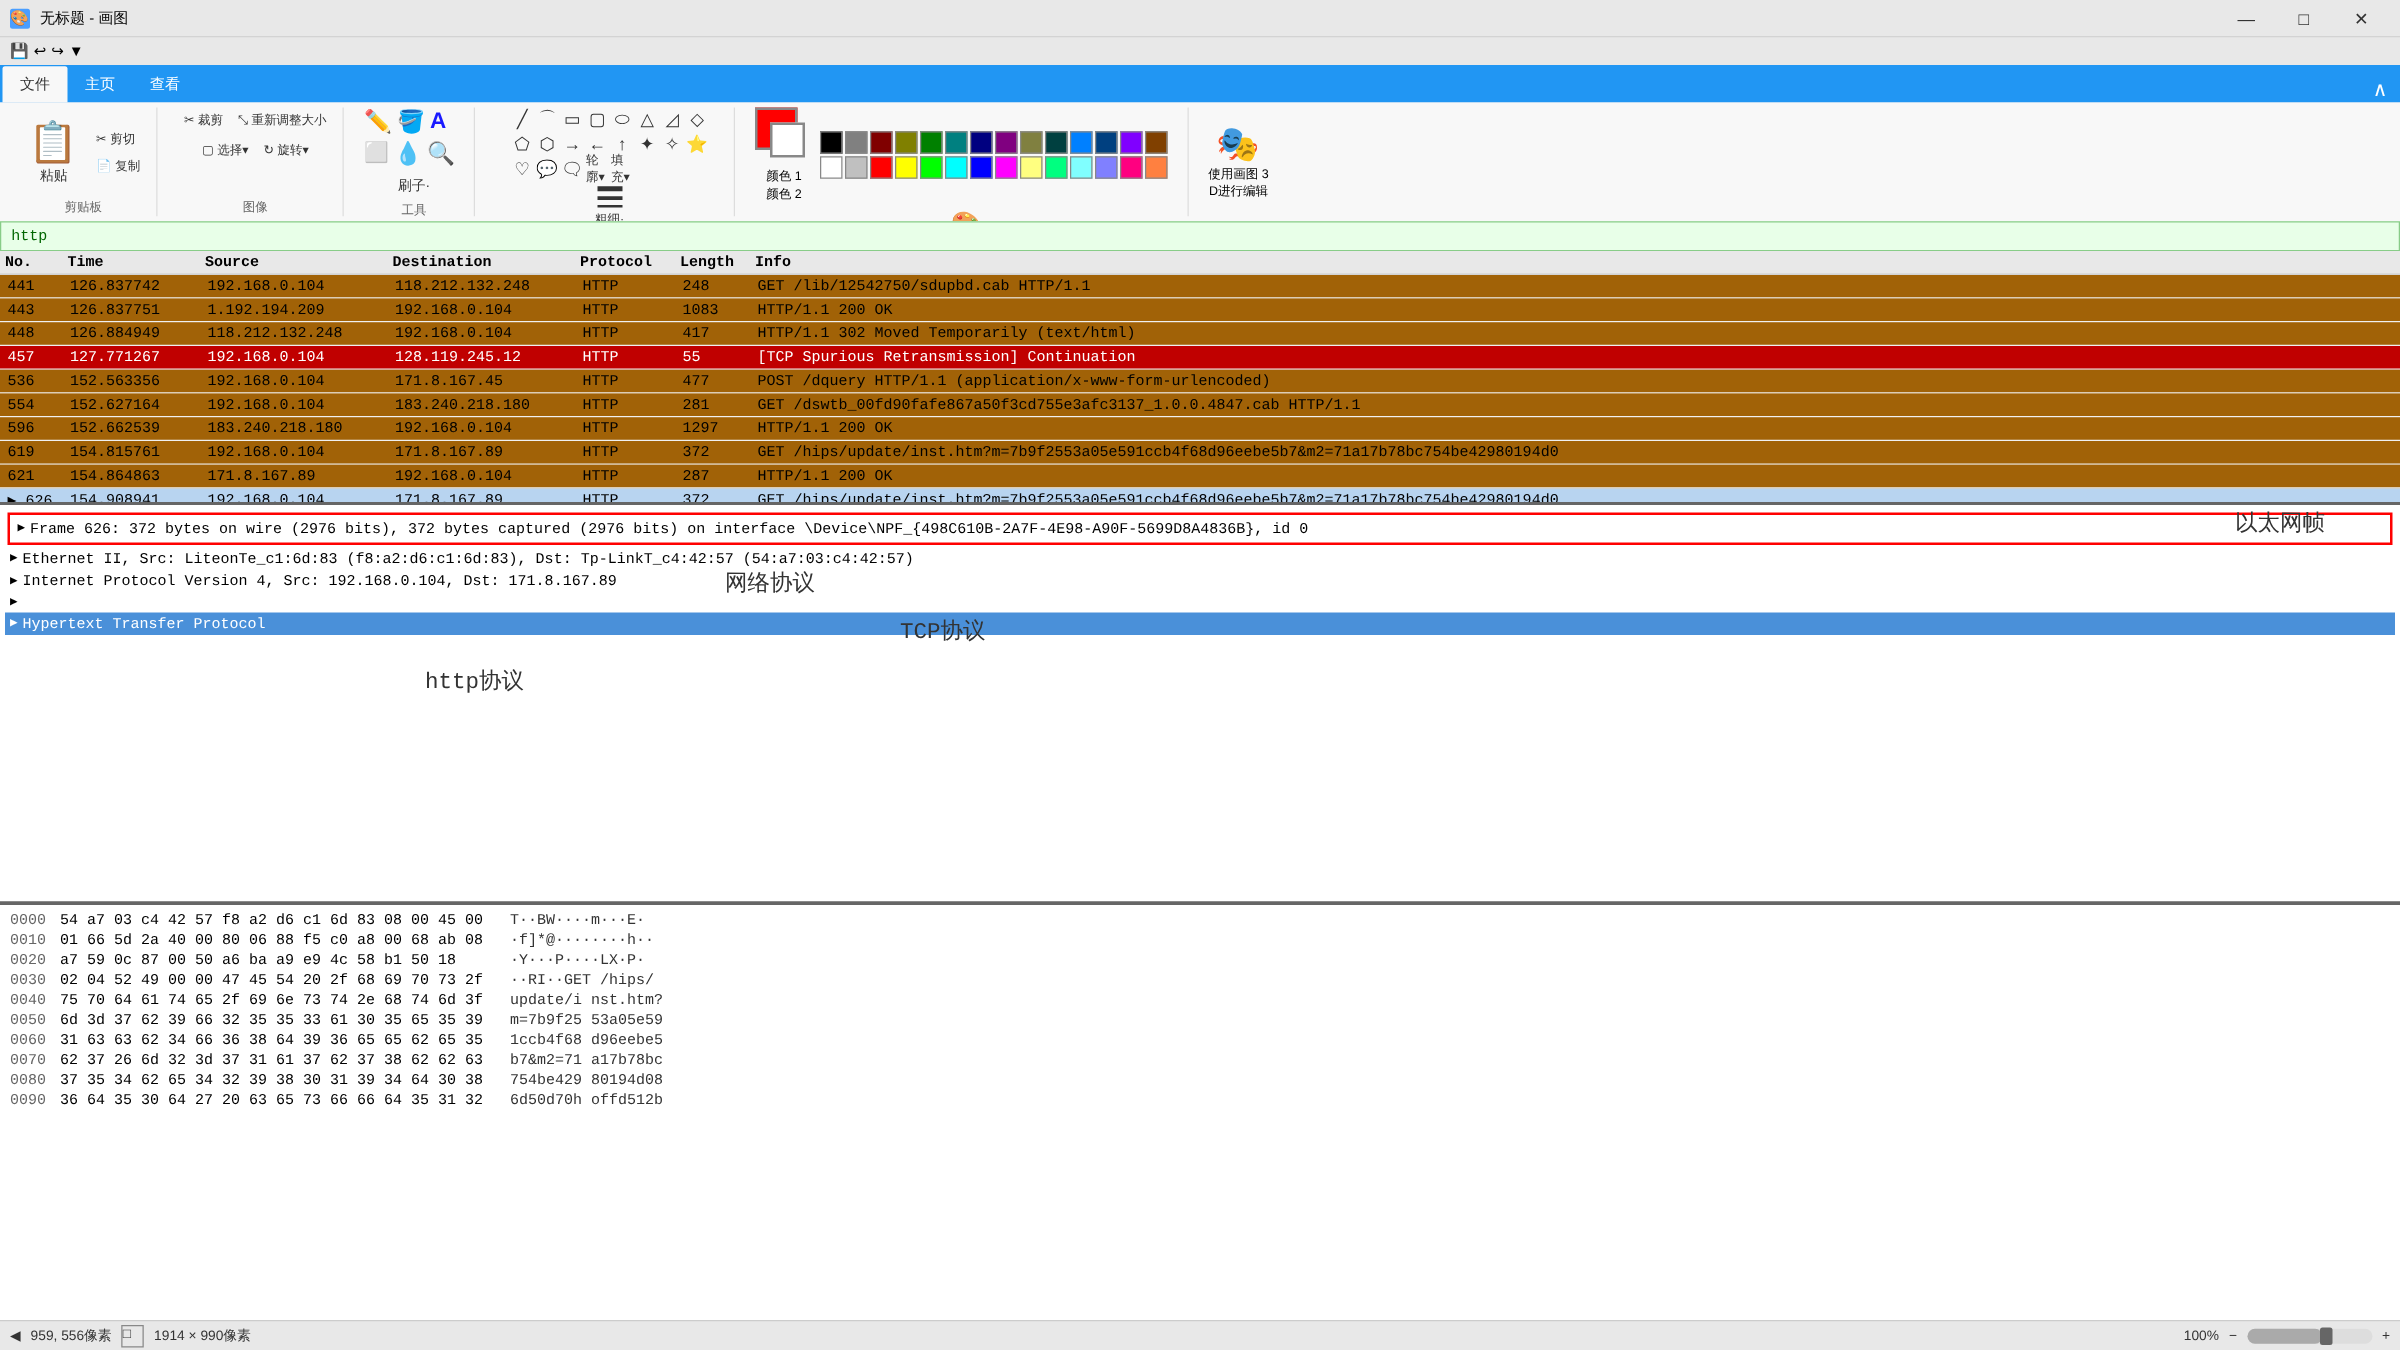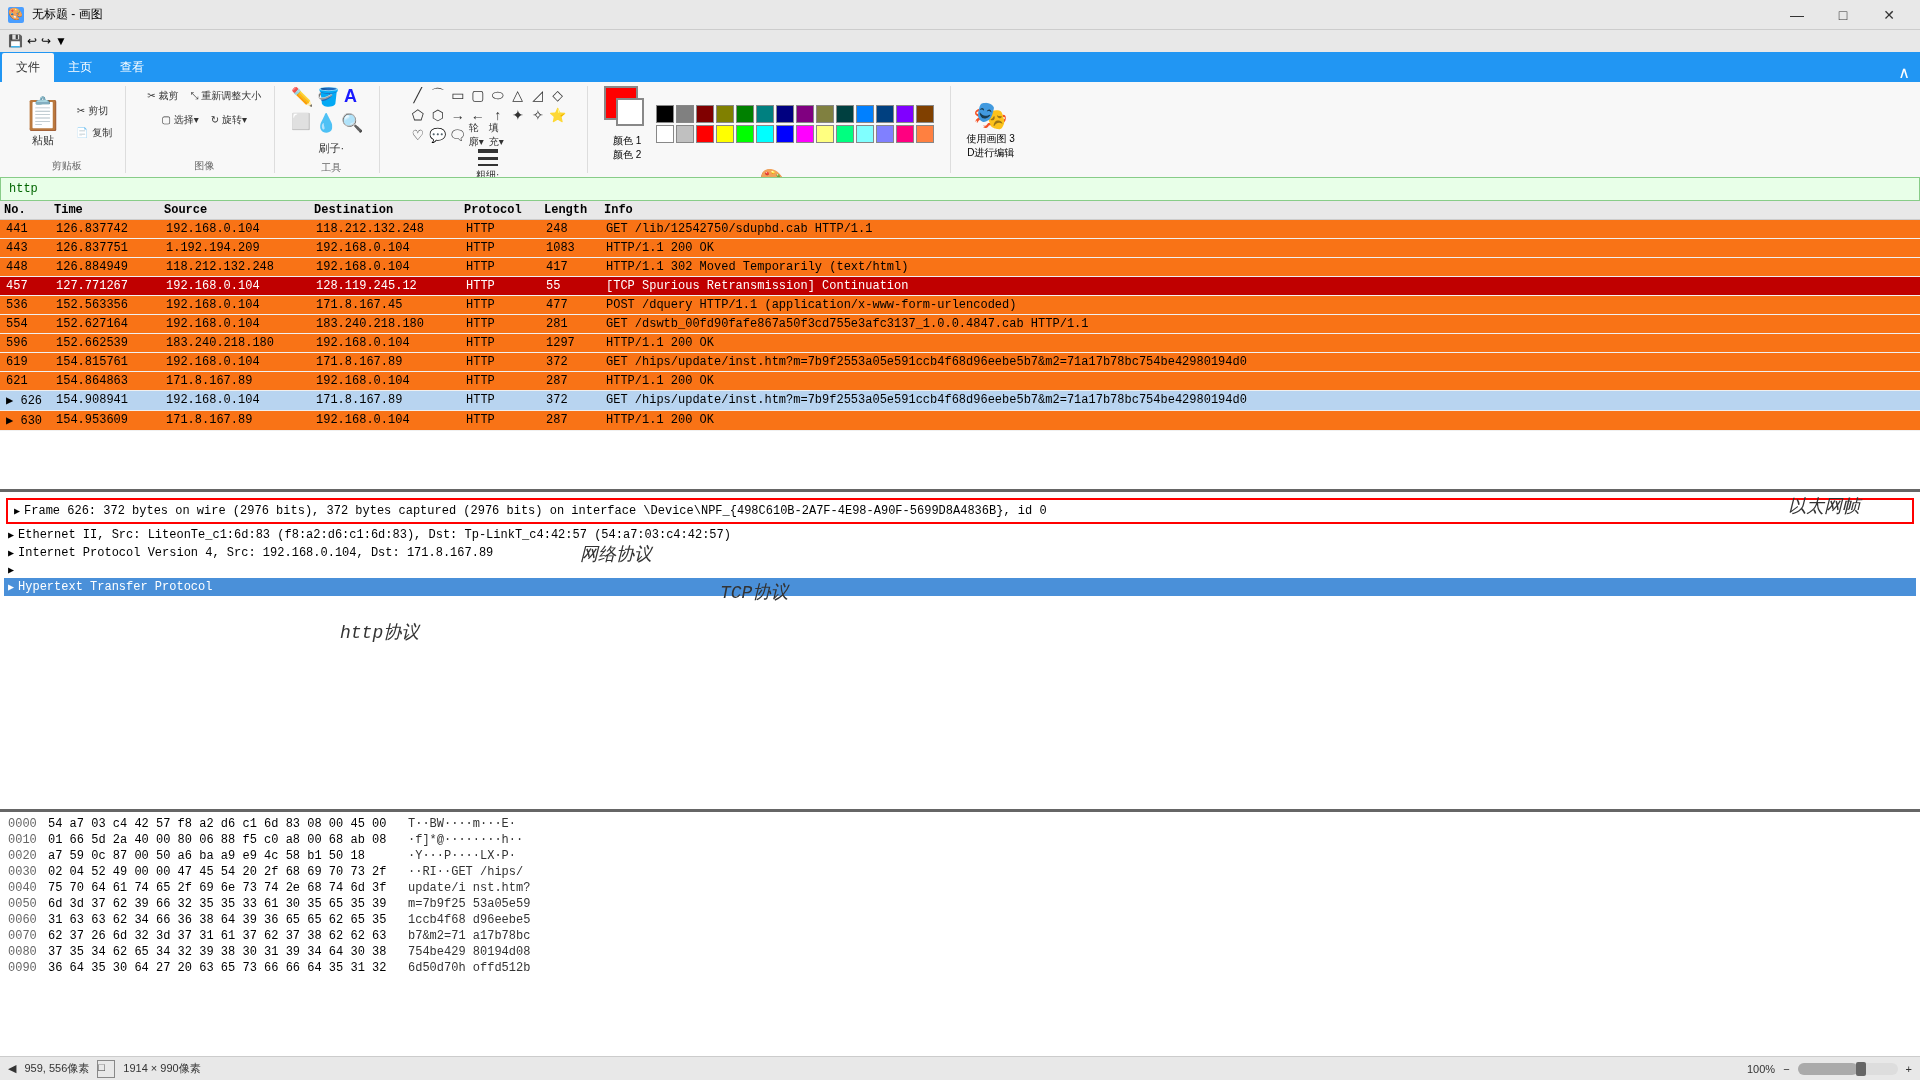--- a/index.html
+++ b/index.html
@@ -111,41 +111,41 @@
       align-items: center;
     }
 
     
     .packet-list {
       background: white;
       overflow-y: auto;
       font-family: 'Courier New', monospace;
       font-size: 12px;
       flex: none;
-      height: 288px;
+      height: 200px;
     }
     .packet-header {
       display: grid;
       grid-template-columns: 50px 110px 150px 150px 80px 60px 1fr;
       background: #e8e8e8;
       border-bottom: 1px solid #ccc;
       padding: 2px 4px;
       font-weight: bold;
       font-size: 12px;
       position: sticky;
       top: 0;
     }
     .packet-row {
       display: grid;
       grid-template-columns: 50px 110px 150px 150px 80px 60px 1fr;
       padding: 2px 4px;
       border-bottom: 1px solid #f0f0f0;
       cursor: pointer;
     }
-    .packet-row.green { background: #f97316; }
+    .packet-row.green { background: #a16207; }
     .packet-col { padding: 0 2px; overflow: hidden; text-overflow: ellipsis; white-space: nowrap; }
 
     
     .packet-detail {
       background: white;
       font-family: 'Courier New', monospace;
       font-size: 12px;
       border-top: 3px solid #666;
       padding: 4px;
       flex: none;
@@ -206,21 +206,20 @@
     
     .relative-container { position: relative; }
 
     .annotation-box {
       position: absolute;
       font-size: 16px;
       font-family: 'Courier New', monospace;
       color: #333;
       white-space: nowrap;
       pointer-events: none;
-      font-style: italic;
     }
   </style>
 </head>
 <body>
 
 <div style="width:1920px; height:1080px; background:#f0f0f0; position:relative; overflow:hidden;">
 
   <div class="title-bar">
     <div class="title-bar-left">
       <div class="title-bar-icon">🎨</div>

